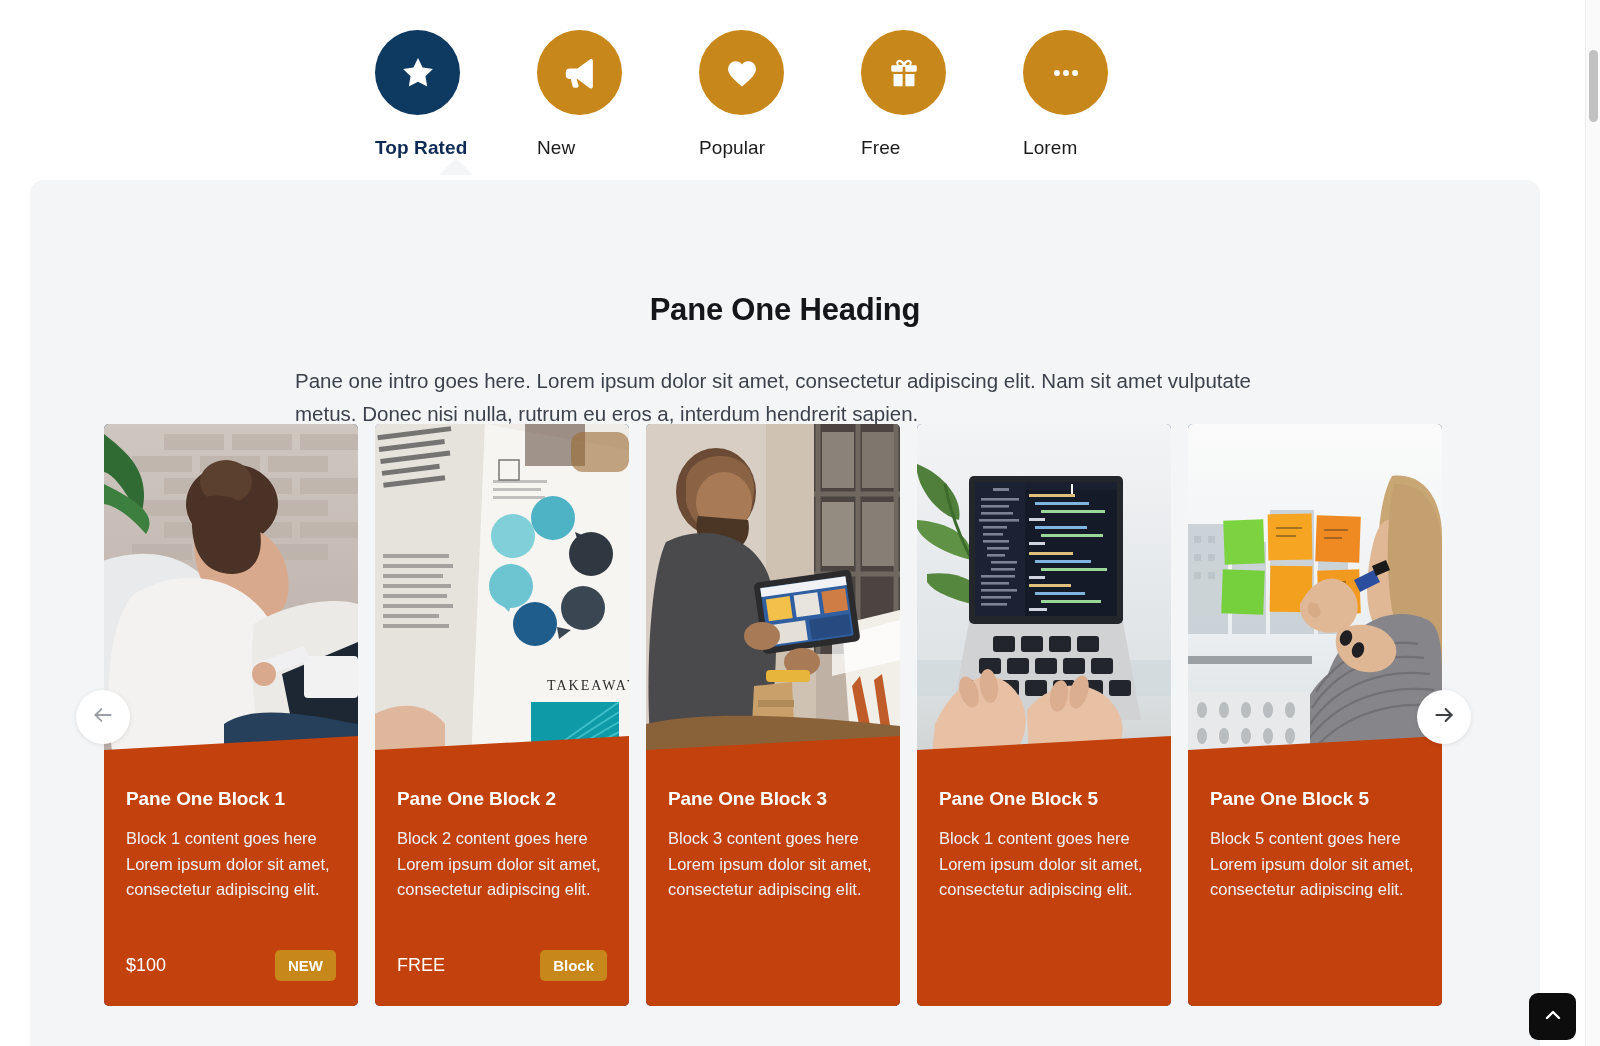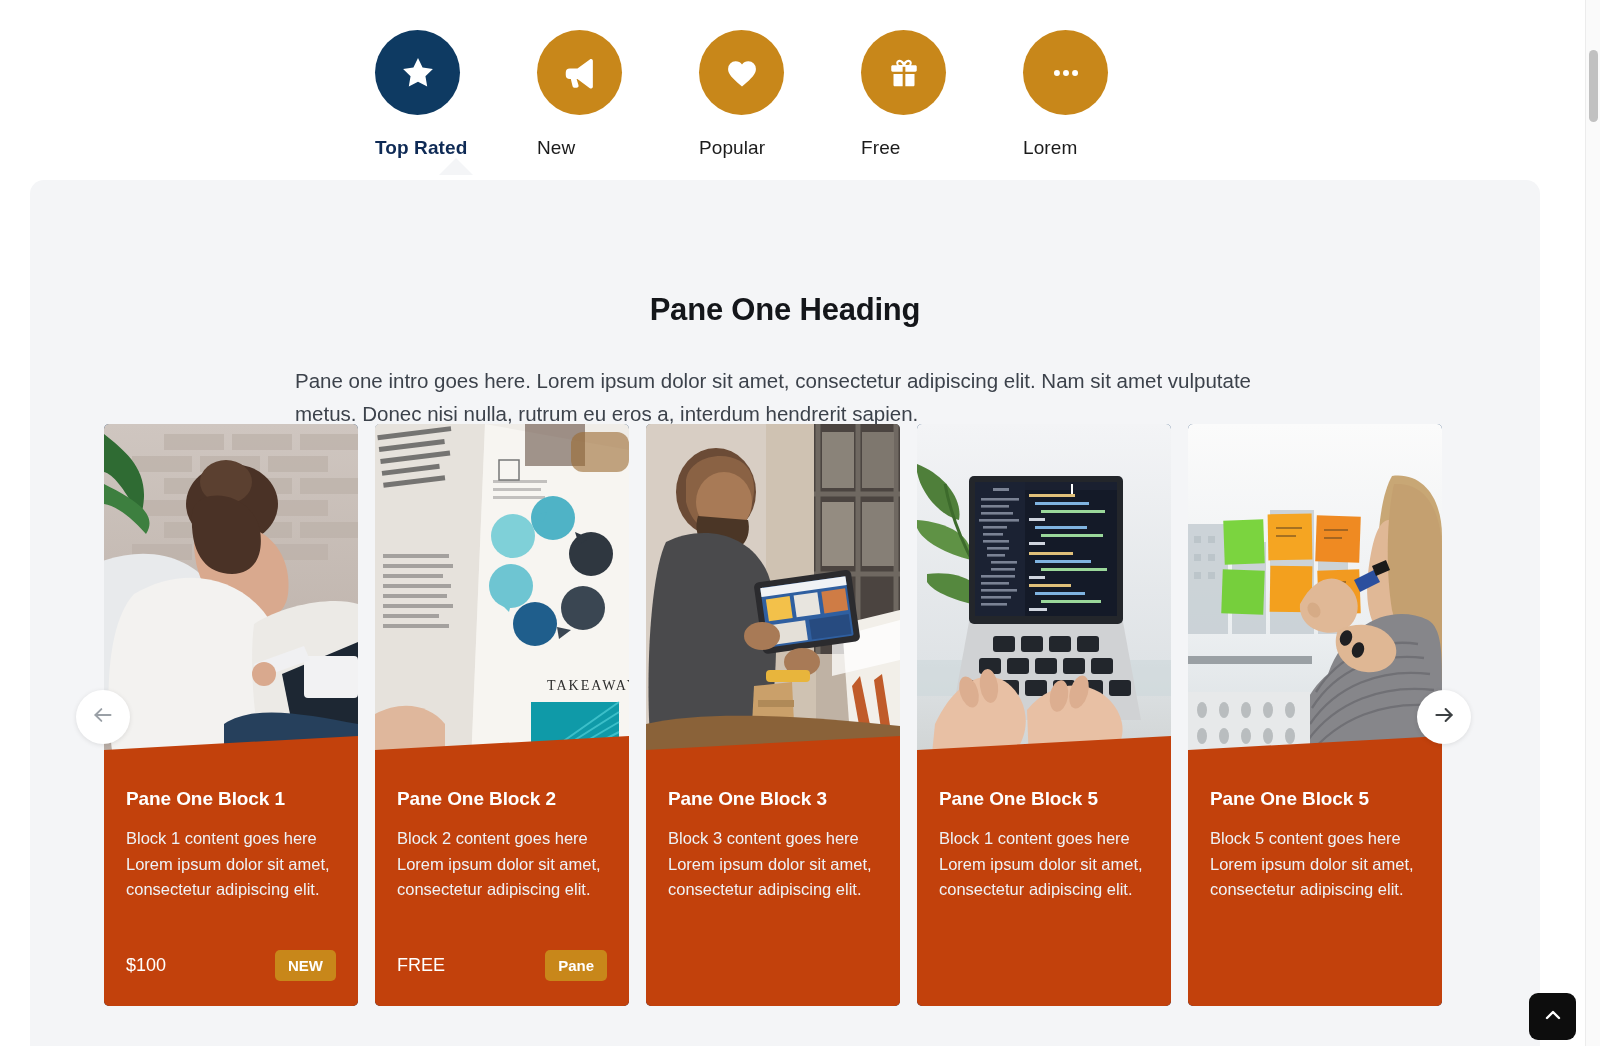--- a/index.html
+++ b/index.html
@@ -428,21 +428,21 @@
             </g>
             <path d="M0 290 C26 276 54 280 70 300 L70 340 L0 340z" fill="#dfb79c"></path>
           </svg>
         </div>
         <div class="card-body">
           <div class="card-title">Pane One Block 2</div>
           <div class="card-text">Block 2 content goes here Lorem ipsum dolor sit amet, consectetur adipiscing elit.</div>
         </div>
         <div class="card-footer">
           <span class="card-price">FREE</span>
-          <span class="card-badge">Pane</span>
+          <span class="card-badge">Block</span>
         </div>
       </div>
 
       <div class="card">
         <div class="card-photo">
           <svg viewBox="0 0 254 340" preserveAspectRatio="xMidYMid slice">
             <rect width="254" height="340" fill="#bfb2a4"></rect>
             <rect x="0" y="0" width="120" height="340" fill="#d8cec4"></rect>
             <rect x="120" y="0" width="50" height="340" fill="#cfc2b2"></rect>
             <rect x="168" y="0" width="86" height="230" fill="#4b4440"></rect>

